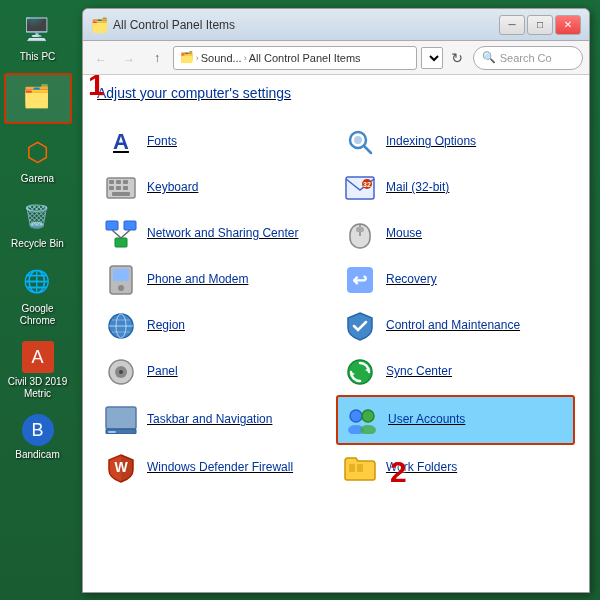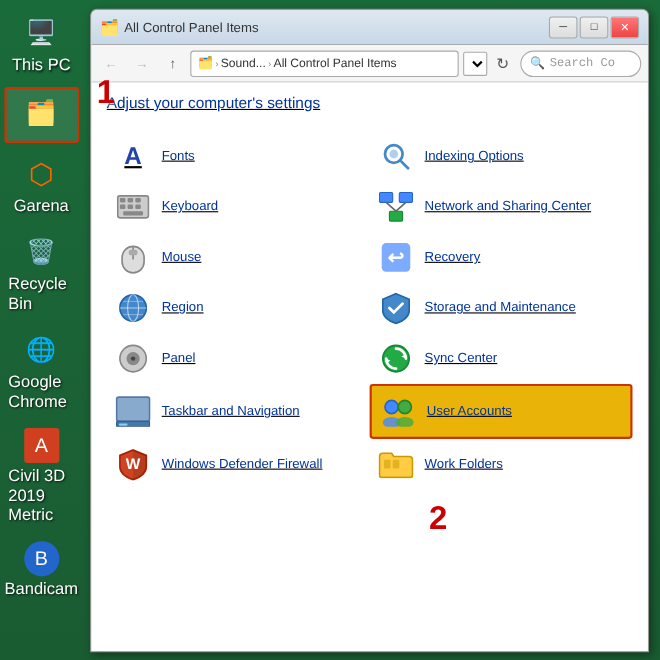--- a/index.html
+++ b/index.html
@@ -51,21 +51,22 @@
       height: 36px;
       margin-bottom: 3px;
       display: flex;
       align-items: center;
       justify-content: center;
       font-size: 22px;
     }
 
     .desktop-icon .icon-label {
       color: white;
-      font-size: 15px;
+      font-size: 10px;
+      text-align: center;
       text-shadow: 1px 1px 2px rgba(0,0,0,0.8);
       line-height: 1.2;
     }
 
     
     .window {
       position: absolute;
       left: 82px;
       top: 8px;
       width: 508px;
@@ -234,21 +235,21 @@
 
     .cp-item {
       display: flex;
       align-items: center;
       padding: 7px 8px;
       cursor: pointer;
       border-radius: 3px;
       gap: 10px;
     }
     .cp-item.highlighted {
-      background: #eab308;
+      background: #7dd3fc;
       border: 2px solid #cc3300;
       border-radius: 3px;
     }
 
     .cp-item .item-icon {
       width: 32px;
       height: 32px;
       flex-shrink: 0;
       display: flex;
       align-items: center;
@@ -357,21 +358,21 @@
 
       <div style="display:flex;align-items:center;gap:2px;">
         <select style="height:22px;border:1px solid #aaa;border-radius:2px;font-size:11px;background:white;">
           <option></option>
         </select>
         <button class="refresh-btn">↻</button>
       </div>
 
       <div class="search-box">
         <span class="search-icon-small">🔍</span>
-        <span style="color:#999;font-size:11px;font-family:Liberation Mono, monospace;">Search Co</span>
+        <span style="color:#999;font-size:11px;">Search Co</span>
       </div>
     </div>
 
     <div class="main-content">
       <div class="content-area">
 
         <div class="page-title">Adjust your computer's settings</div>
 
         <div class="items-grid">
 
@@ -400,20 +401,31 @@
                 <rect x="17" y="3" width="5" height="4" rx="1" fill="#888"></rect>
                 <rect x="3" y="9" width="5" height="4" rx="1" fill="#888"></rect>
                 <rect x="10" y="9" width="5" height="4" rx="1" fill="#888"></rect>
                 <rect x="17" y="9" width="5" height="4" rx="1" fill="#888"></rect>
                 <rect x="6" y="15" width="18" height="4" rx="1" fill="#888"></rect>
               </svg>
             </div>
             <div class="item-label">Keyboard</div>
           </div>
 
+          <div class="cp-item">
+            <div class="item-icon">
+              <svg width="30" height="24" viewBox="0 0 30 24">
+                <rect x="1" y="1" width="28" height="22" rx="2" fill="#e8f0ff" stroke="#4466cc" stroke-width="1.5"></rect>
+                <polyline points="1,3 15,14 29,3" fill="none" stroke="#4466cc" stroke-width="1.5"></polyline>
+                <circle cx="22" cy="8" r="5" fill="#cc3300"></circle>
+                <text x="22" y="11" text-anchor="middle" font-size="7" fill="white" font-weight="bold">32</text>
+              </svg>
+            </div>
+            <div class="item-label">Mail (32-bit)</div>
+          </div>
 
           <div class="cp-item">
             <div class="item-icon">
               <svg width="32" height="28" viewBox="0 0 32 28">
                 <rect x="1" y="1" width="12" height="9" rx="1" fill="#4488ff" stroke="#2266cc" stroke-width="1"></rect>
                 <rect x="19" y="1" width="12" height="9" rx="1" fill="#4488ff" stroke="#2266cc" stroke-width="1"></rect>
                 <rect x="10" y="18" width="12" height="9" rx="1" fill="#22aa44" stroke="#118833" stroke-width="1"></rect>
                 <line x1="7" y1="10" x2="16" y2="18" stroke="#666" stroke-width="1.5"></line>
                 <line x1="25" y1="10" x2="16" y2="18" stroke="#666" stroke-width="1.5"></line>
               </svg>
@@ -425,20 +437,30 @@
             <div class="item-icon">
               <svg width="22" height="30" viewBox="0 0 22 30">
                 <rect x="1" y="5" width="20" height="24" rx="10" fill="#ddd" stroke="#888" stroke-width="1.5"></rect>
                 <line x1="11" y1="5" x2="11" y2="17" stroke="#888" stroke-width="1.5"></line>
                 <rect x="7" y="8" width="8" height="5" rx="2" fill="#aaa"></rect>
               </svg>
             </div>
             <div class="item-label">Mouse</div>
           </div>
 
+          <div class="cp-item">
+            <div class="item-icon">
+              <svg width="26" height="30" viewBox="0 0 26 30">
+                <rect x="2" y="1" width="22" height="28" rx="3" fill="#bbb" stroke="#888" stroke-width="1.5"></rect>
+                <rect x="5" y="4" width="16" height="12" rx="1" fill="#88bbff"></rect>
+                <circle cx="13" cy="23" r="3" fill="#888"></circle>
+              </svg>
+            </div>
+            <div class="item-label">Phone and Modem</div>
+          </div>
 
 
           <div class="cp-item">
             <div class="item-icon">
               <svg width="30" height="30" viewBox="0 0 30 30">
                 <rect x="2" y="2" width="26" height="26" rx="4" fill="#4488ff" opacity="0.7"></rect>
                 <text x="15" y="21" text-anchor="middle" font-size="18" fill="white" font-weight="bold">↩</text>
               </svg>
             </div>
             <div class="item-label">Recovery</div>
@@ -457,21 +479,21 @@
             <div class="item-label">Region</div>
           </div>
 
           <div class="cp-item">
             <div class="item-icon">
               <svg width="28" height="30" viewBox="0 0 28 30">
                 <path d="M14,2 L26,7 L26,17 Q26,25 14,29 Q2,25 2,17 L2,7 Z" fill="#4488cc" stroke="#2266aa" stroke-width="1.5"></path>
                 <path d="M8,15 L12,19 L20,11" fill="none" stroke="white" stroke-width="2.5" stroke-linecap="round"></path>
               </svg>
             </div>
-            <div class="item-label">Storage and Maintenance</div>
+            <div class="item-label">Control and Maintenance</div>
           </div>
 
           <div class="cp-item">
             <div class="item-icon">
               <svg width="30" height="30" viewBox="0 0 30 30">
                 <circle cx="15" cy="15" r="12" fill="#cccccc" stroke="#888" stroke-width="1.5"></circle>
                 <circle cx="15" cy="15" r="6" fill="#888"></circle>
                 <circle cx="15" cy="15" r="2" fill="#444"></circle>
               </svg>
             </div>

